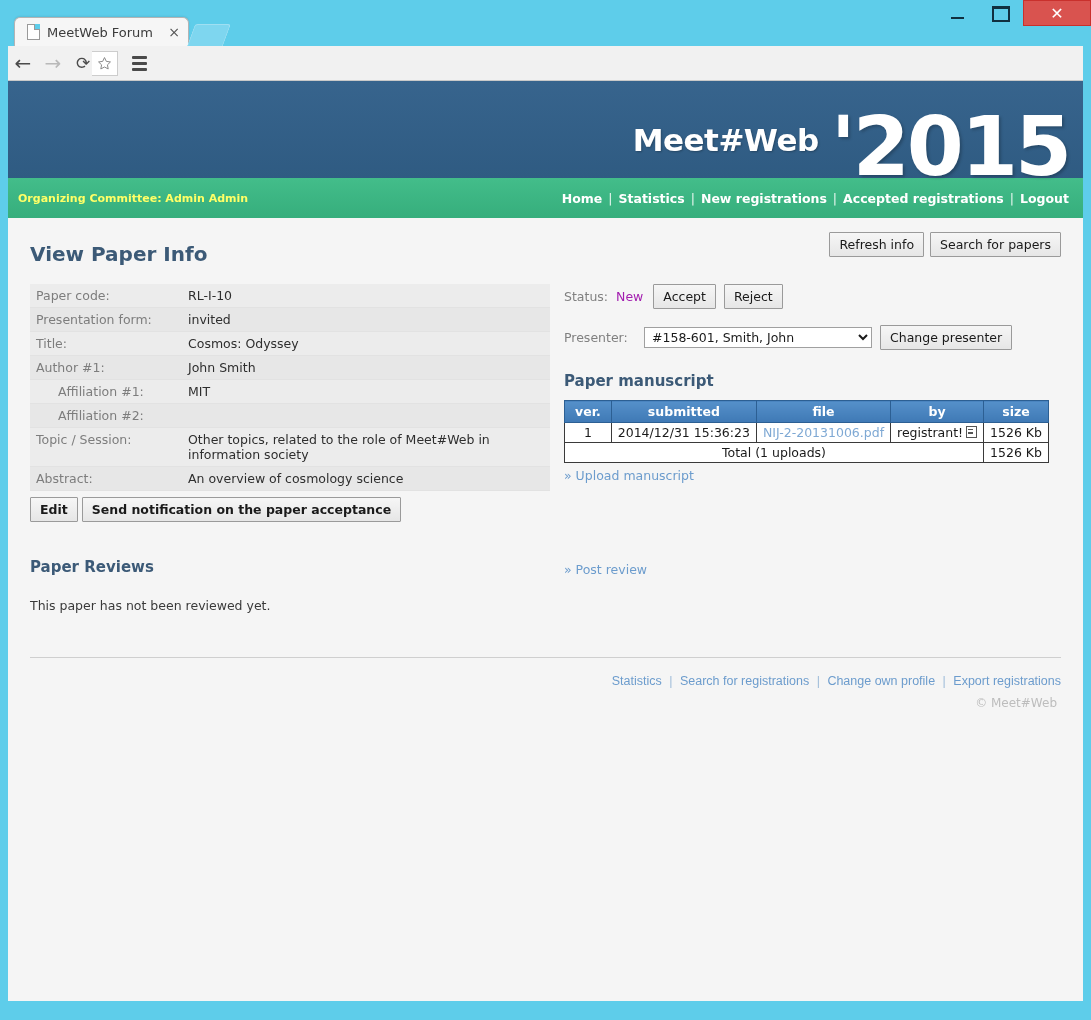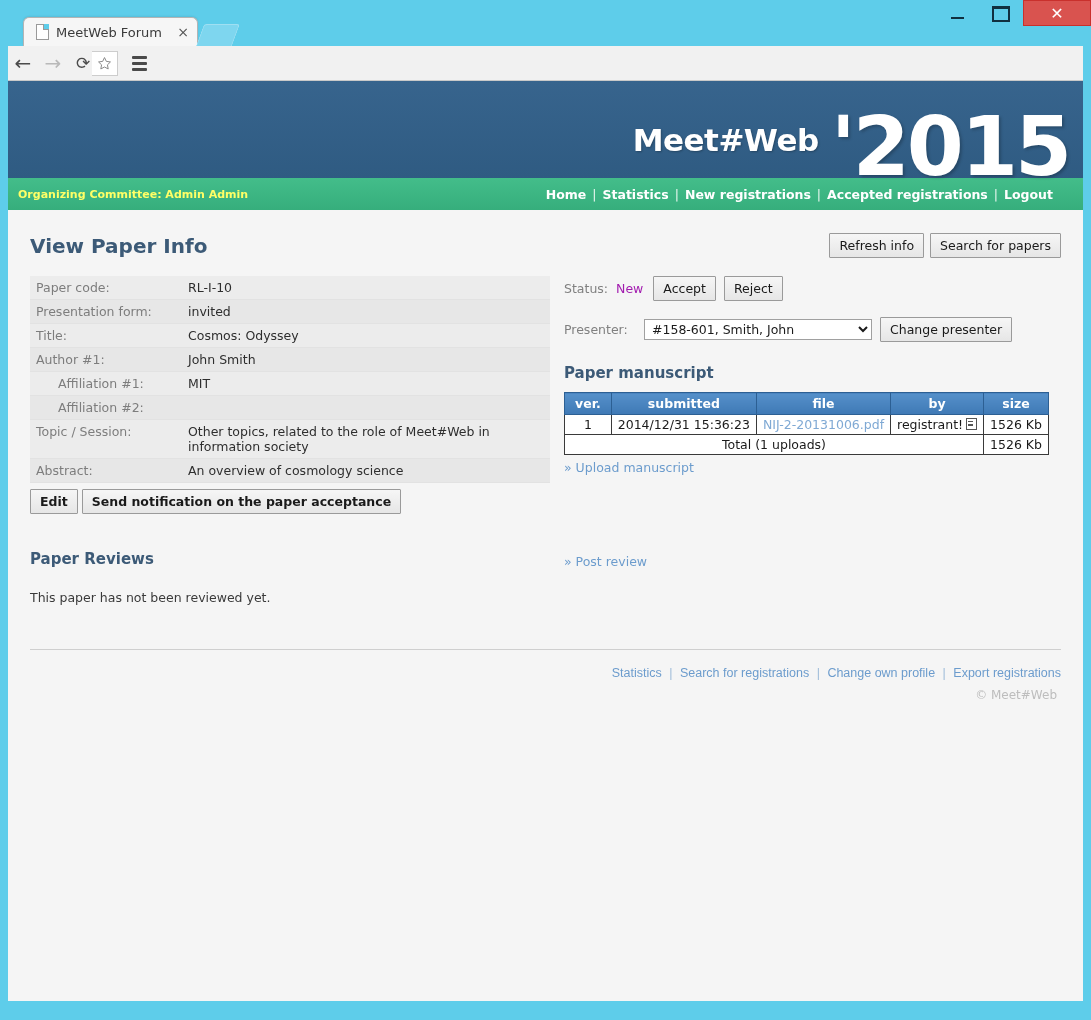--- a/index.html
+++ b/index.html
@@ -55,21 +55,21 @@
     width: 68px; height: 26px;
     color: #fff;
     font-size: 16px;
     font-family: "DejaVu Sans", sans-serif;
     border: 1px solid #c9302c;
     box-sizing: border-box;
   }
 
   .tabstrip {
     position: absolute;
-    left: 23px; top: 17px;
+    left: 14px; top: 17px;
     height: 29px;
     display: flex;
     align-items: flex-end;
   }
   .tab {
     position: relative;
     height: 29px;
     background: #f6f6f6;
     border: 1px solid #b4b4b4;
     border-bottom: none;
@@ -241,27 +241,27 @@
     font-weight: bold;
     font-size: 82px;
     line-height: 0.85;
     letter-spacing: -3px;
     margin-bottom: -4px;
     text-shadow: 2px 2px 3px rgba(0,0,0,0.22);
   }
 
   
   .nav-green {
-    height: 32px;
+    height: 40px;
     background: #3cb684;
     background: linear-gradient(180deg, #43bd8a 0%, #36ae7c 100%);
     display: flex;
     align-items: center;
     justify-content: space-between;
-    padding: 0 30px 0 10px;
+    padding: 0 14px 0 10px;
     box-sizing: border-box;
   }
   .nav-user {
     color: #ffff66;
     font-size: 11px;
     font-weight: bold;
     font-family: "DejaVu Sans", sans-serif;
     white-space: nowrap;
   }
   .nav-links {
@@ -283,21 +283,21 @@
     font-weight: normal;
   }
 
   
   .content {
     padding: 14px 22px 0 22px;
     position: relative;
   }
   .topbar {
     display: flex;
-    align-items: flex-end;
+    align-items: flex-start;
     justify-content: space-between;
   }
   h1.page-title {
     margin: 10px 0 0 0;
     font-size: 20px;
     font-weight: bold;
     color: #3c5a77;
     font-family: "DejaVu Sans", sans-serif;
   }
   .top-actions {

